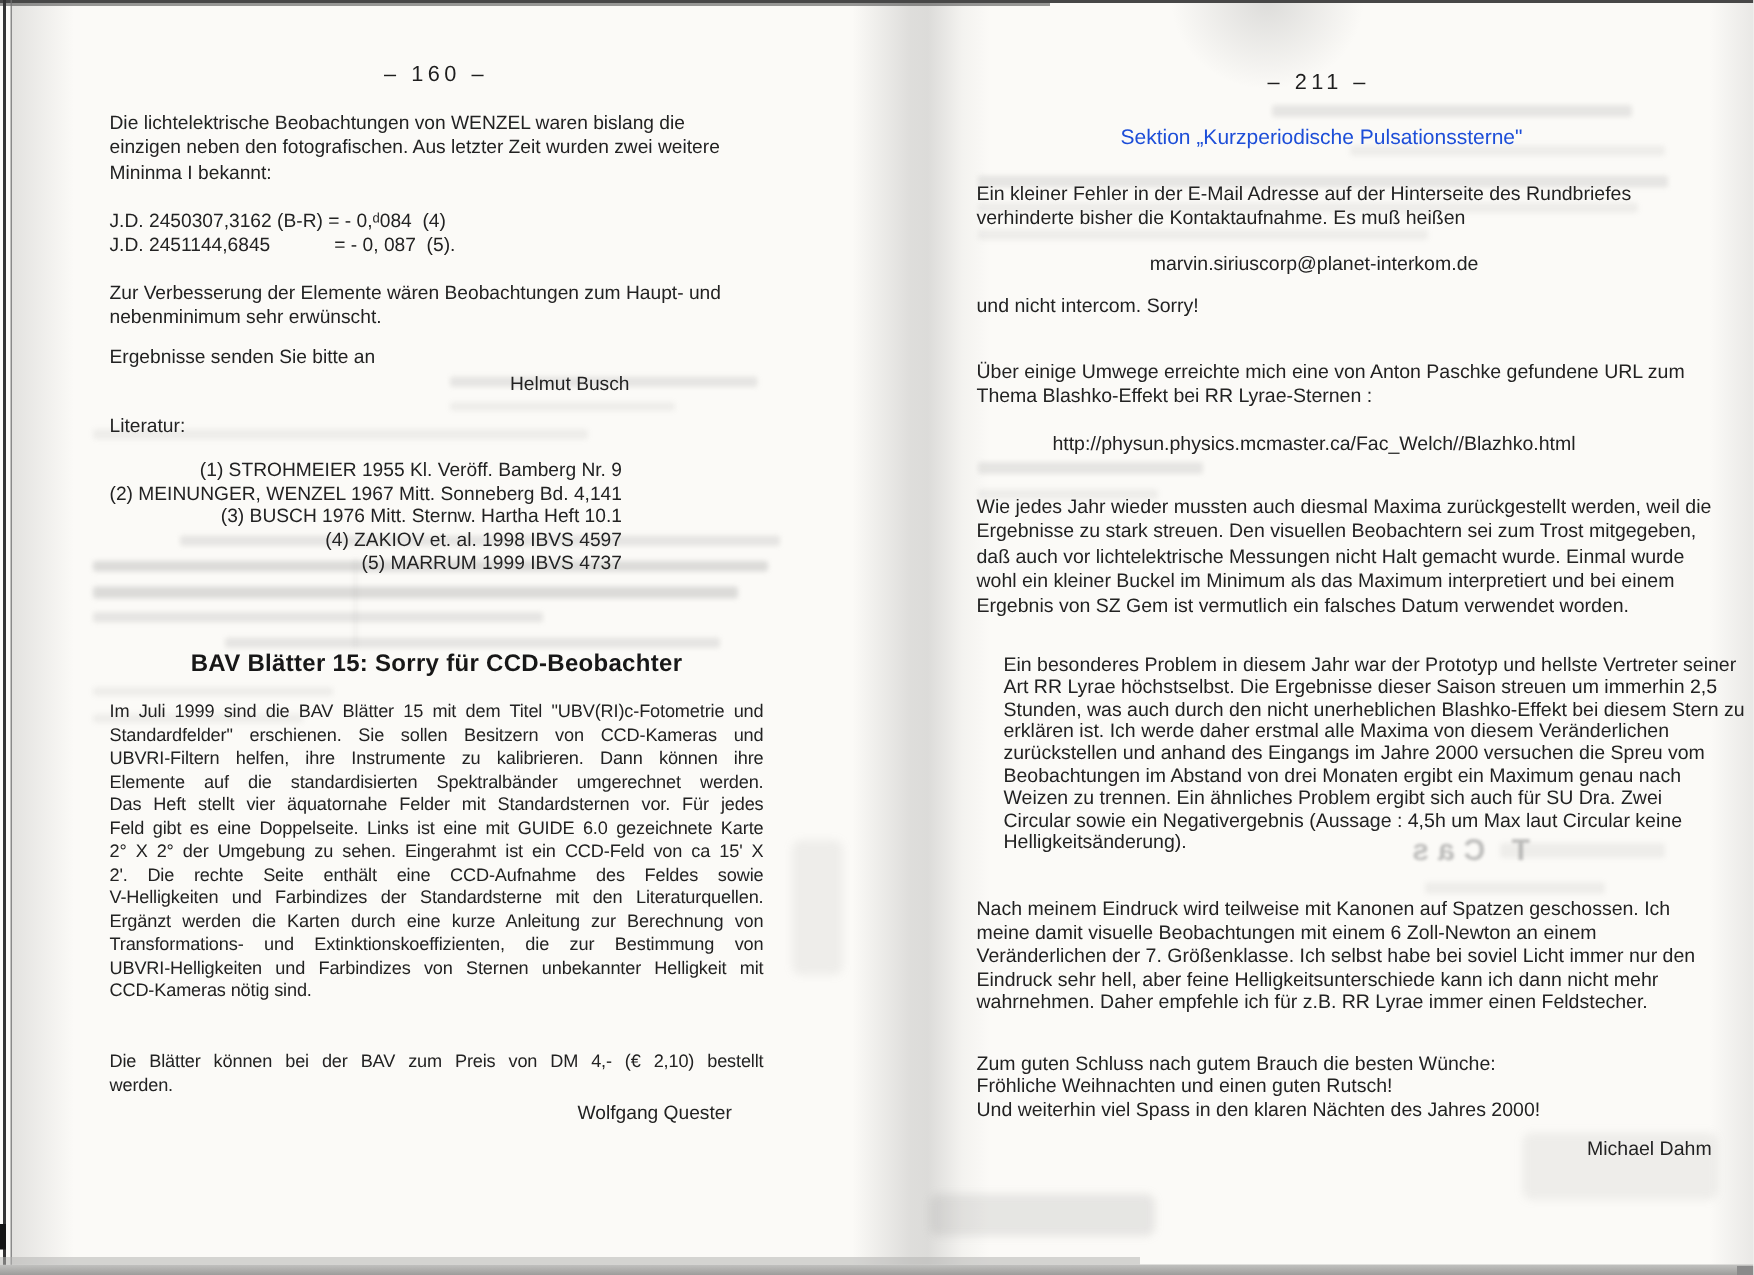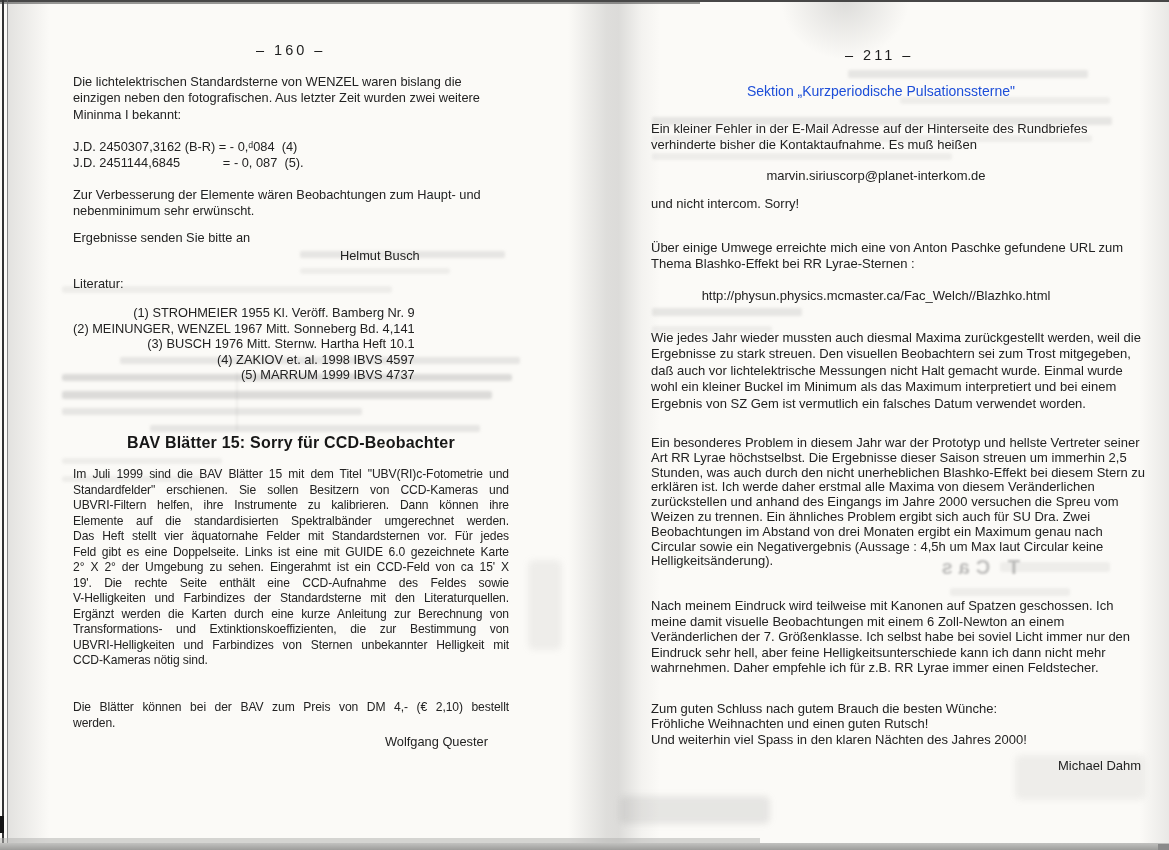--- a/index.html
+++ b/index.html
@@ -50,21 +50,21 @@
   .refs .ln{line-height:15.6px;text-align:right;}
   .h-article{font-size:16px; font-weight:bold; letter-spacing:0.2px; color:#171717;}
   .just{width:436px; font-size:12.1px;}
   .just .ln{line-height:15.5px; text-align:justify; text-align-last:justify; letter-spacing:-0.1px;}
   .just .ln:last-child{text-align-last:left;}
   .order.just .ln{line-height:16px;}
   .f-right{font-size:13px;}
   .f-right .ln{line-height:16.4px;}
   .h-section{font-size:14px; color:#1d4ed8;}
   .center{text-align:center;}
-  .rr .ln{line-height:14.8px;}
+  .rr .ln{line-height:14.8px;margin-left:18px;}
   .visual .ln{line-height:15.6px;}
   .closing .ln{line-height:15.3px;}
 </style>
 </head>
 <body>
 
 <div class="scan">
 
   <div class="shade left-vignette"></div>
   <div class="shade gutter-shadow"></div>
@@ -93,21 +93,21 @@
   <div class="smudge lt" style="left:652px;top:326px;width:120px;height:7px"></div>
   <div class="bleed-text" style="left:830px;top:556px;width:190px">T Cas</div>
   <div class="smudge lt" style="left:1000px;top:562px;width:110px;height:10px"></div>
   <div class="smudge lt" style="left:950px;top:588px;width:120px;height:8px"></div>
   <div class="smudge blob" style="left:620px;top:796px;width:150px;height:28px"></div>
   <div class="smudge lt blob" style="left:1015px;top:755px;width:130px;height:45px"></div>
 
   <div class="blk pg-num" style="left:256px;top:42px">–  160  –</div>
 
   <div class="blk f-left ragged" style="left:73px;top:74px">
-      <div class="ln">Die lichtelektrischen Standardsterne von WENZEL waren bislang die</div>
+      <div class="ln">Die lichtelektrische Beobachtungen von WENZEL waren bislang die</div>
       <div class="ln">einzigen neben den fotografischen. Aus letzter Zeit wurden zwei weitere</div>
       <div class="ln">Mininma I bekannt:</div>
     </div>
 
   <div class="blk f-left ragged jd" style="left:73px;top:139px">
       <div class="ln">J.D. 2450307,3162 (B-R) = - 0,ᵈ084  (4)</div>
       <div class="ln">J.D. 2451144,6845            = - 0, 087  (5).</div>
     </div>
 
   <div class="blk f-left ragged" style="left:73px;top:187px">
@@ -132,21 +132,21 @@
   <div class="blk h-article" style="left:73px;top:434px;width:436px;text-align:center">BAV Blätter 15: Sorry für CCD-Beobachter</div>
 
   <div class="blk just" style="left:73px;top:467px">
       <div class="ln">Im Juli 1999 sind die BAV Blätter 15 mit dem Titel "UBV(RI)c-Fotometrie und</div>
       <div class="ln">Standardfelder" erschienen. Sie sollen Besitzern von CCD-Kameras und</div>
       <div class="ln">UBVRI-Filtern helfen, ihre Instrumente zu kalibrieren. Dann können ihre</div>
       <div class="ln">Elemente auf die standardisierten Spektralbänder umgerechnet werden.</div>
       <div class="ln">Das Heft stellt vier äquatornahe Felder mit Standardsternen vor. Für jedes</div>
       <div class="ln">Feld gibt es eine Doppelseite. Links ist eine mit GUIDE 6.0 gezeichnete Karte</div>
       <div class="ln">2° X 2° der Umgebung zu sehen. Eingerahmt ist ein CCD-Feld von ca 15' X</div>
-      <div class="ln">19'. Die rechte Seite enthält eine CCD-Aufnahme des Feldes sowie</div>
+      <div class="ln">2'. Die rechte Seite enthält eine CCD-Aufnahme des Feldes sowie</div>
       <div class="ln">V-Helligkeiten und Farbindizes der Standardsterne mit den Literaturquellen.</div>
       <div class="ln">Ergänzt werden die Karten durch eine kurze Anleitung zur Berechnung von</div>
       <div class="ln">Transformations- und Extinktionskoeffizienten, die zur Bestimmung von</div>
       <div class="ln">UBVRI-Helligkeiten und Farbindizes von Sternen unbekannter Helligkeit mit</div>
       <div class="ln">CCD-Kameras nötig sind.</div>
     </div>
 
   <div class="blk just order" style="left:73px;top:699px">
       <div class="ln">Die Blätter können bei der BAV zum Preis von DM 4,- (€ 2,10) bestellt</div>
       <div class="ln">werden.</div>
@@ -181,22 +181,22 @@
       <div class="ln">wohl ein kleiner Buckel im Minimum als das Maximum interpretiert und bei einem</div>
       <div class="ln">Ergebnis von SZ Gem ist vermutlich ein falsches Datum verwendet worden.</div>
     </div>
 
   <div class="blk f-right ragged rr" style="left:651px;top:436px">
       <div class="ln">Ein besonderes Problem in diesem Jahr war der Prototyp und hellste Vertreter seiner</div>
       <div class="ln">Art RR Lyrae höchstselbst. Die Ergebnisse dieser Saison streuen um immerhin 2,5</div>
       <div class="ln">Stunden, was auch durch den nicht unerheblichen Blashko-Effekt bei diesem Stern zu</div>
       <div class="ln">erklären ist. Ich werde daher erstmal alle Maxima von diesem Veränderlichen</div>
       <div class="ln">zurückstellen und anhand des Eingangs im Jahre 2000 versuchen die Spreu vom</div>
+      <div class="ln">Beobachtungen im Abstand von drei Monaten ergibt ein Maximum genau nach</div>
       <div class="ln">Weizen zu trennen. Ein ähnliches Problem ergibt sich auch für SU Dra. Zwei</div>
-      <div class="ln">Beobachtungen im Abstand von drei Monaten ergibt ein Maximum genau nach</div>
       <div class="ln">Circular sowie ein Negativergebnis (Aussage : 4,5h um Max laut Circular keine</div>
       <div class="ln">Helligkeitsänderung).</div>
     </div>
 
   <div class="blk f-right ragged visual" style="left:651px;top:598px">
       <div class="ln">Nach meinem Eindruck wird teilweise mit Kanonen auf Spatzen geschossen. Ich</div>
       <div class="ln">meine damit visuelle Beobachtungen mit einem 6 Zoll-Newton an einem</div>
       <div class="ln">Veränderlichen der 7. Größenklasse. Ich selbst habe bei soviel Licht immer nur den</div>
       <div class="ln">Eindruck sehr hell, aber feine Helligkeitsunterschiede kann ich dann nicht mehr</div>
       <div class="ln">wahrnehmen. Daher empfehle ich für z.B. RR Lyrae immer einen Feldstecher.</div>

